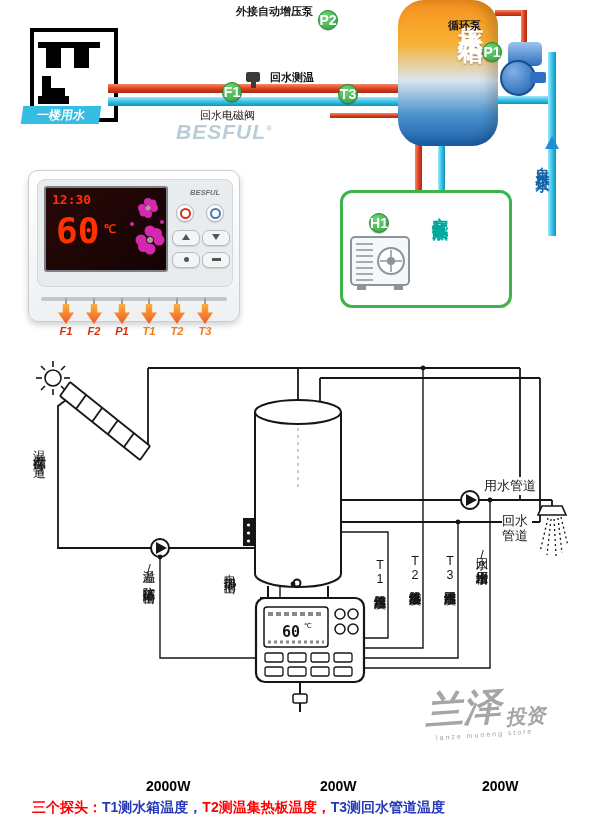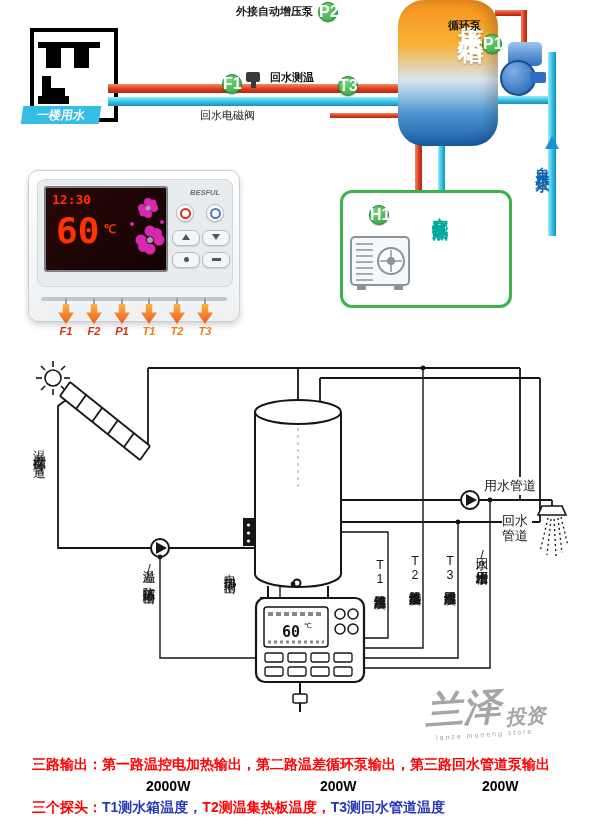--- a/index.html
+++ b/index.html
@@ -3,22 +3,22 @@
 <meta charset="utf-8">
 <style>
   html,body{margin:0;padding:0;background:#fff;}
   .stage{position:relative;width:600px;height:835px;background:#fff;overflow:hidden;
          font-family:"Liberation Sans",sans-serif;color:#111;}
   .abs{position:absolute;}
   .vtext{writing-mode:vertical-rl;text-orientation:upright;}
   .lbl{position:absolute;color:#161616;}
   .gbadge{position:absolute;width:18px;height:18px;border-radius:50%;
           background:radial-gradient(circle at 35% 30%,#6fd478,#2fa13c);
-          border:1px solid #23842e;color:#fff;font-size:16px;font-weight:bold;
-          line-height:18px;text-align:center;box-shadow:0 1px 1px rgba(0,0,0,.25);z-index:6;}
+          border:1px solid #23842e;color:#fff;font-size:14px;font-weight:bold;
+          line-height:18px;text-align:center;box-shadow:0 1px 1px rgba(0,0,0,.25);z-index:6;margin-top:8px;}
   .pipe{position:absolute;}
   .redh{background:linear-gradient(#f08a6a,#dd3b1c 55%,#a92c12);}
   .redv{background:linear-gradient(90deg,#f08a6a,#dd3b1c 55%,#a92c12);}
   .cyanh{background:linear-gradient(#9fe8f7,#2fc0e6 55%,#1790b8);}
   .cyanv{background:linear-gradient(90deg,#9fe8f7,#2fc0e6 55%,#1790b8);}
   .term{position:absolute;width:22px;text-align:center;z-index:5;}
   .term .stem{width:2px;height:6px;background:#9aa0a6;margin:0 auto;}
   .term .arr{width:16px;height:20px;margin:0 auto;
              background:linear-gradient(#fbb03b,#ef5a24);
              clip-path:polygon(30% 0,70% 0,70% 42%,100% 42%,50% 100%,0 42%,30% 42%);}
@@ -64,20 +64,23 @@
 
   <div class="abs" style="left:246px;top:72px;width:14px;height:10px;background:#3a3a3a;border-radius:2px;z-index:4;"></div>
   <div class="abs" style="left:251px;top:80px;width:5px;height:8px;background:#3a3a3a;z-index:4;"></div>
   <div class="lbl" style="left:236px;top:4px;font-size:11px;font-weight:bold;">外接自动增压泵</div>
   <div class="gbadge" style="left:318px;top:2px;">P2</div>
   <div class="gbadge" style="left:222px;top:74px;">F1</div>
   <div class="lbl" style="left:270px;top:70px;font-size:11px;font-weight:bold;z-index:5;">回水测温</div>
   <div class="gbadge" style="left:338px;top:76px;">T3</div>
   <div class="lbl" style="left:200px;top:108px;font-size:11px;">回水电磁阀</div>
 
+  <div class="abs" style="left:176px;top:120px;font-size:21px;font-weight:bold;font-style:italic;color:#b9cdd9;letter-spacing:1px;">
+    <span>BESFUL</span><sup style="font-size:8px;">®</sup>
+  </div>
 
   <div class="abs" style="left:398px;top:0;width:100px;height:146px;border-radius:26px;z-index:3;
               background:linear-gradient(180deg,#f6921e 0%,#f8b133 30%,#d8e5ee 55%,#4d94cf 78%,#1b5fa8 100%);
               box-shadow:inset -8px 0 12px rgba(0,0,0,.18);">
     <div class="vtext" style="position:absolute;left:56px;top:6px;color:#fff;font-size:26px;font-weight:bold;letter-spacing:4px;
                 text-shadow:0 1px 2px rgba(0,0,0,.3);">承压水箱</div>
   </div>
 
   <div class="lbl" style="left:448px;top:18px;font-size:11px;font-weight:bold;z-index:6;">循环泵</div>
   <div class="gbadge" style="left:482px;top:34px;">P1</div>
@@ -326,23 +329,20 @@
   <div class="vtext lbl" style="left:441px;top:554px;font-size:12.5px;">T3回水温度传感器</div>
   <div class="vtext lbl" style="left:473px;top:548px;font-size:12.5px;">回水/用水增压输出</div>
   <div class="lbl" style="left:482px;top:477px;font-size:13px;background:#fff;padding:0 2px;">用水管道</div>
   <div class="lbl" style="left:502px;top:514px;font-size:13px;width:30px;line-height:1.15;background:#fff;">回水管道</div>
 
   <div class="abs" style="left:425px;top:682px;color:#8f8f8f;opacity:.8;transform:rotate(-4deg);">
     <span style="font:italic bold 38px 'DejaVu Serif',serif;">兰泽</span><span style="font:italic bold 20px 'DejaVu Serif',serif;position:relative;top:6px;left:4px;">投资</span>
     <div style="font-size:7px;letter-spacing:2px;margin-top:-2px;text-align:center;">lanze muneng store</div>
   </div>
 
-  <div class="abs" style="left:32px;top:756px;font-size:14px;font-weight:bold;color:#ff0000;">
-    <span>三路输出：第一路温控电加热输出，第二路温差循环泵输出，第三路回水管道泵输出</span>
-  </div>
   <div class="abs" style="left:146px;top:778px;font-size:14px;font-weight:bold;color:#000;">2000W</div>
   <div class="abs" style="left:320px;top:778px;font-size:14px;font-weight:bold;color:#000;">200W</div>
   <div class="abs" style="left:482px;top:778px;font-size:14px;font-weight:bold;color:#000;">200W</div>
   <div class="abs" style="left:32px;top:799px;font-size:14px;font-weight:bold;">
     <span style="color:#ff0000;">三个探头：</span><span style="color:#2438b8;">T1测水箱温度，</span><span style="color:#ff0000;margin-top:24px;">T2测温集热板温度，</span><span style="color:#2438b8;">T3测回水管道温度</span>
   </div>
 
 </div>
 
 </body></html>

